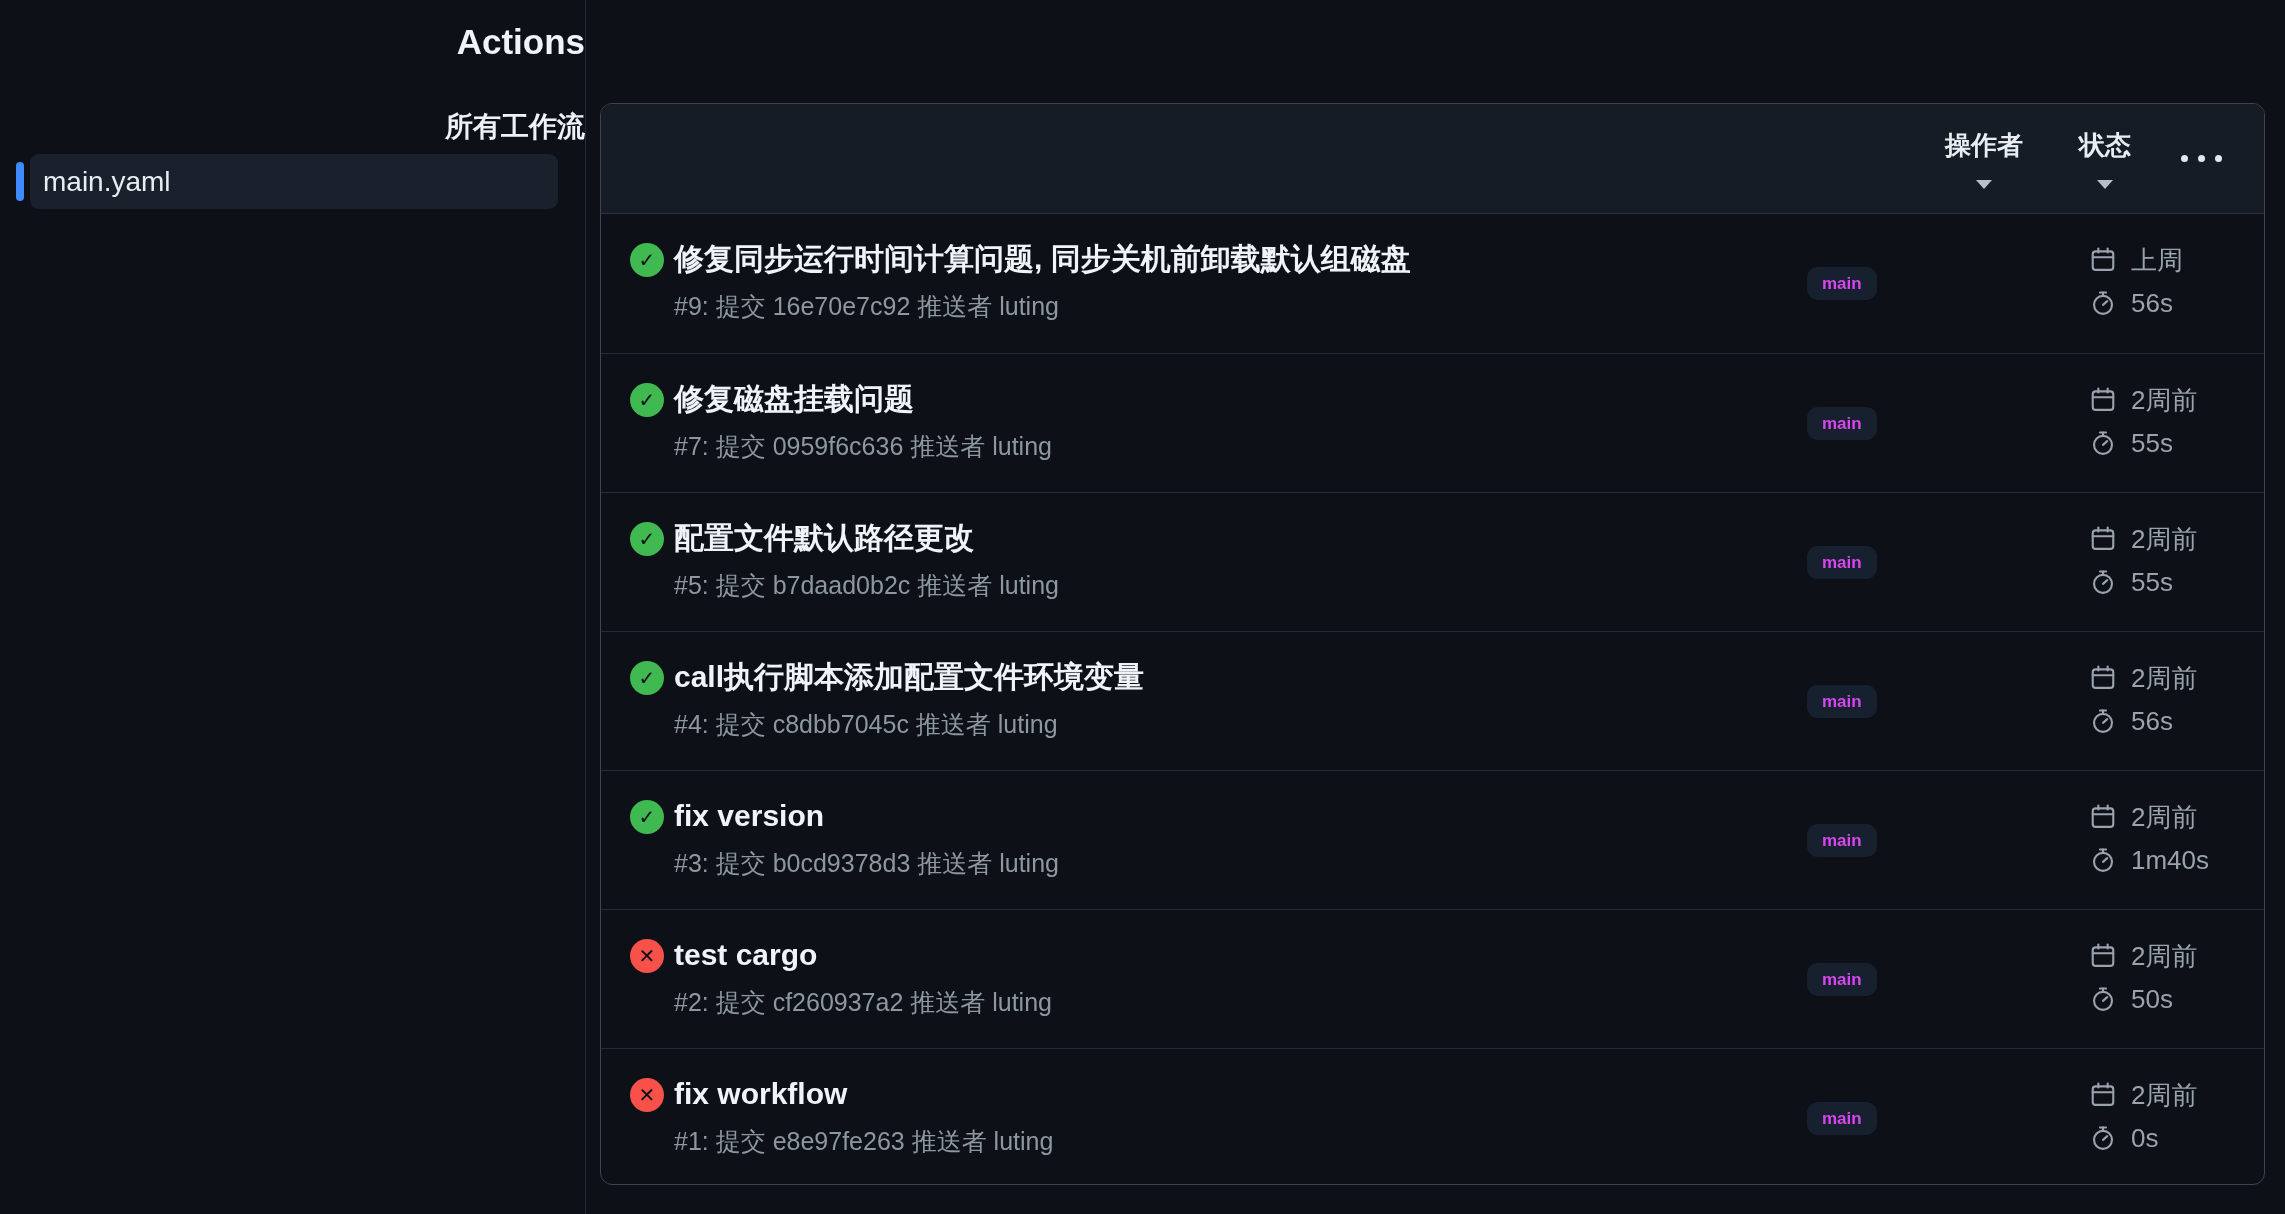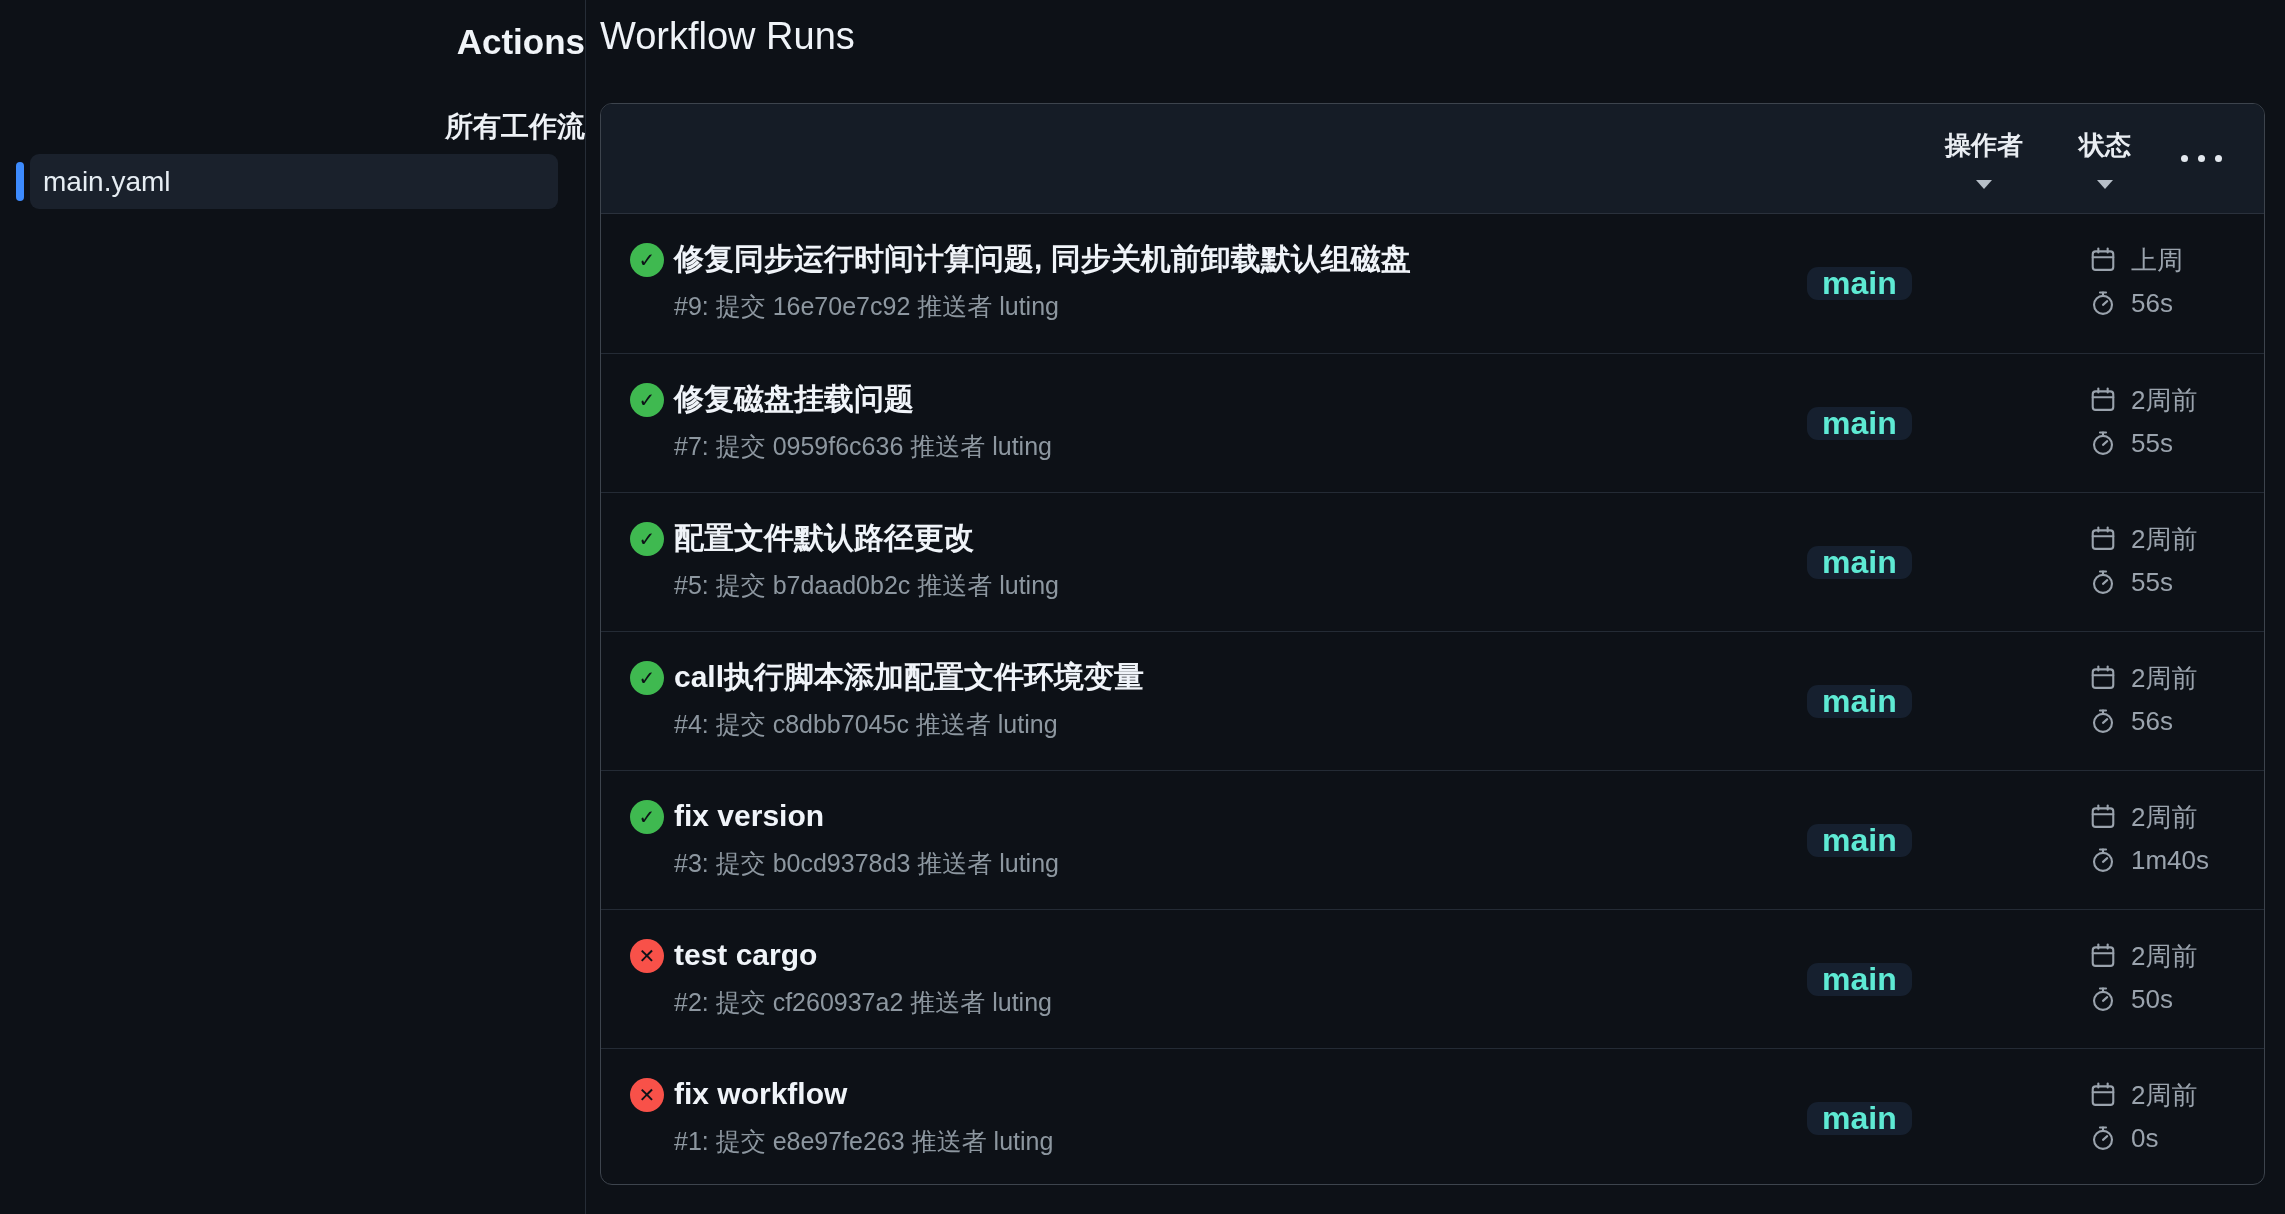--- a/index.html
+++ b/index.html
@@ -109,22 +109,22 @@
     color:#f0f4f9; cursor:pointer;
   }
   .run-commit {
     margin-top:13px;
     font-size:25px; line-height:30px;
     color:#8d97a0;
   }
   .branch-badge {
     position:absolute; left:1206px; top:53px;
     height:33px; padding:0 15px; border-radius:11px;
-    background:#16202f; color:#5eead4;
-    font-size:32px; font-weight:700;
+    background:#16202f; color:#d946ef;
+    font-size:17px; font-weight:700;
     display:inline-flex; align-items:center;
     cursor:pointer;
   }
   .meta {
     position:absolute; left:1488px; top:31px;
     display:flex; flex-direction:column; gap:13px;
     color:#9aa3ad;
   }
   .meta-line { display:flex; align-items:center; gap:14px; font-size:26px; line-height:30px; }
   .mi { width:28px; height:28px; stroke:#9aa3ad; fill:none; stroke-width:1.8; stroke-linecap:round; stroke-linejoin:round; flex:none; }
@@ -139,21 +139,20 @@
     <div class="wf-label">所有工作流</div>
     <nav class="nav">
       <div class="nav-item selected">
         <span class="sel-bar"></span>
         <span>main.yaml</span>
       </div>
     </nav>
   </aside>
 
   <main class="main">
-    <h2 class="page-title">Workflow Runs</h2>
 
     <section class="panel">
       <header class="panel-header">
         <button class="filter">
           <span>操作者</span>
           <span class="caret"></span>
         </button>
         <button class="filter">
           <span>状态</span>
           <span class="caret"></span>

